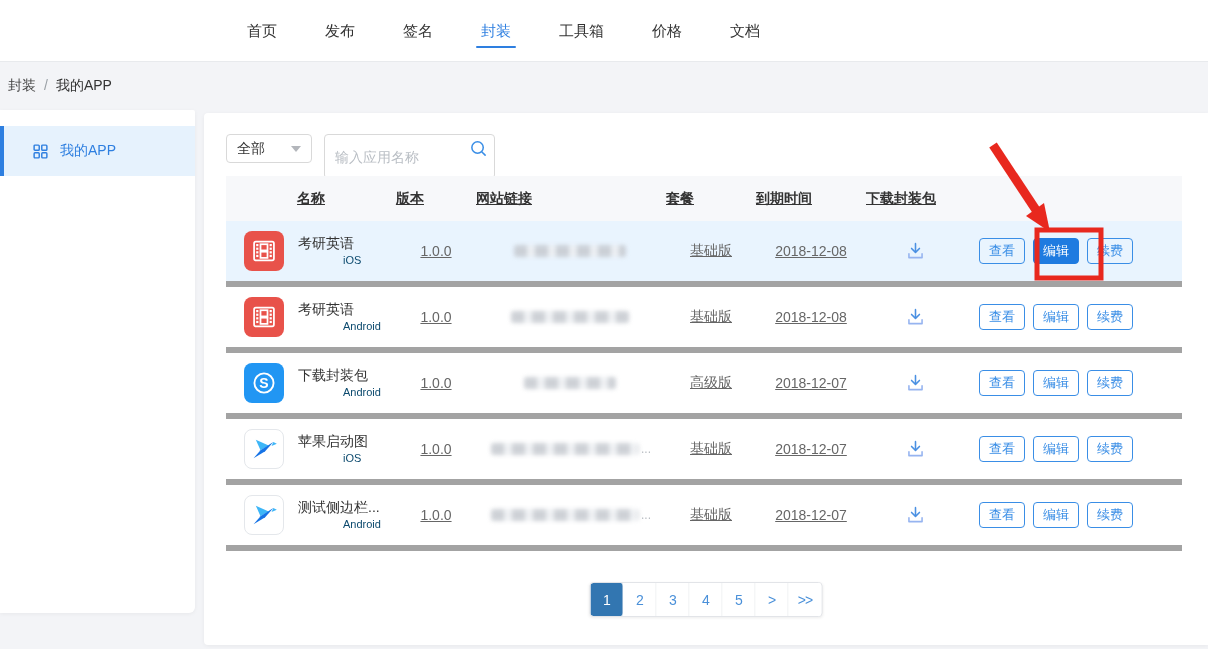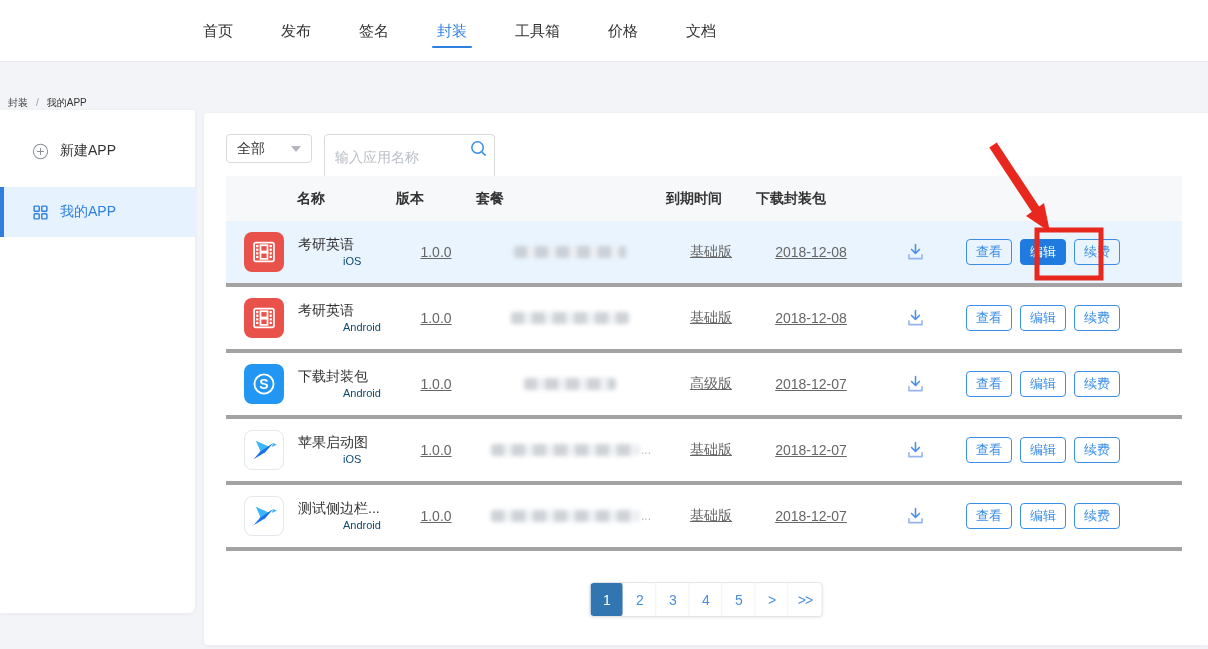--- a/index.html
+++ b/index.html
@@ -26,21 +26,21 @@
     position:relative; font-size:15px; color:#333; margin-right:48px;
     cursor:pointer; line-height:62px; white-space:nowrap;
   }
   .nav-item.active{ color:var(--accent); }
   .nav-item.active::after{
     content:""; position:absolute; left:-5px; right:-5px; bottom:14px;
     height:2px; background:var(--accent); border-radius:1px;
   }
 
   
-  .breadcrumb{ position:absolute; top:96px; left:8px; font-size:10px; color:#444; }
+  .breadcrumb{ position:absolute; top:77px; left:8px; font-size:14px; color:#444; }
   .breadcrumb .sep{ color:#9aa0a6; margin:0 8px; }
   .breadcrumb .cur{ color:#333; }
 
   
   .sidebar{
     position:absolute; left:0; top:110px; width:195px; height:503px;
     background:#fff; border-radius:0 2px 6px 0;
     box-shadow:0 1px 4px rgba(0,0,0,.05);
     padding-top:16px;
   }
@@ -77,24 +77,24 @@
     width:171px; height:45px; border:1px solid #d9d9d9; border-radius:4px;
     padding:0 30px 0 10px; font-size:14px; color:#333; outline:none;
     font-family:inherit;
   }
   .search-wrap input::placeholder{ color:#b9bec4; }
   .search-icon{ position:absolute; right:7px; top:5px; width:19px; height:19px; cursor:pointer; }
 
   
   .table{ position:absolute; left:22px; top:63px; width:956px; }
   .t-grid{ display:grid; grid-template-columns:170px 80px 190px 90px 110px 100px 1fr; }
-  .t-head{ height:45px; background:#f7f8fa; align-items:center; }
+  .t-head{ height:45px; background:#f7f8fa; align-items:center;text-decoration:underline; }
   .h-cell{ font-size:14px; font-weight:700; color:#333; }
   .h-cell.col0{ text-align:center; }
-  .t-row{ height:66px; align-items:center; border-bottom:4px solid #a3a3a3; background:#fff; }
+  .t-row{ height:66px; align-items:center; border-bottom:6px solid #a3a3a3; background:#fff; }
   .t-row.highlight{ background:var(--row-highlight); }
   .cell{ font-size:14px; color:#666; }
   .center{ text-align:center;text-decoration:underline; }
   .name-cell{ display:flex; align-items:center; gap:14px; padding-left:18px; }
   .app-icon{
     width:40px; height:40px; border-radius:8px; flex:0 0 40px;
     display:flex; align-items:center; justify-content:center;
   }
   .app-icon.film-icon{ background:var(--icon-film-bg); }
   .app-icon.s-circle-icon{ background:var(--icon-s-bg); }
@@ -105,21 +105,21 @@
   .app-platform{ font-size:11px; color:#0c4a6e; line-height:16px;padding-left:45px; }
   .url-cell{ display:flex; align-items:center; justify-content:center; gap:2px; }
   .url-blur{
     height:12px; border-radius:3px; display:inline-block;
     background:repeating-linear-gradient(90deg,#c6cad0 0 13px,#eceef1 13px 21px);
     filter:blur(2px); opacity:.85;
   }
   .url-suffix{ color:#b7bcc2; font-size:12px; }
   .dl-cell{ display:flex; justify-content:center; }
   .dl-icon{ width:22px; height:21px; cursor:pointer; display:inline-flex; }
-  .actions{ display:flex; justify-content:flex-start; gap:8px; padding-right:36px; }
+  .actions{ display:flex; justify-content:center; gap:8px; padding-right:36px; }
   .btn{
     width:46px; height:26px; border:1px solid var(--button-blue); border-radius:4px;
     background:transparent; color:var(--button-blue); font-size:13px;
     font-family:inherit; cursor:pointer; line-height:24px; padding:0;
   }
   .btn.filled{ background:var(--edit-fill); border-color:var(--edit-fill); color:#fff; }
 
   
   .pagination{
     position:absolute; top:469px; left:50%; transform:translateX(-50%);
@@ -140,47 +140,37 @@
     pointer-events:none; z-index:50;
   }
   .anno-red-line{ stroke:var(--annotation-red); }
   .anno-red-fill{ fill:var(--annotation-red); }
   .anno-red-rect{ stroke:var(--annotation-red); fill:none; }
 </style>
 </head>
 <body>
 
 <div class="topbar">
-  <div id="nav-items" style="display:flex;">
+  <div id="nav-items" style="display:flex;margin-left:44px;">
       <div class="nav-item">首页</div>
       <div class="nav-item">发布</div>
       <div class="nav-item">签名</div>
       <div class="nav-item active">封装</div>
       <div class="nav-item">工具箱</div>
       <div class="nav-item">价格</div>
       <div class="nav-item">文档</div>
     </div>
 </div>
 
 <div class="breadcrumb">
   <span>封装</span><span class="sep">/</span><span class="cur">我的APP</span>
 </div>
 
 <div class="sidebar">
   <div id="sidebar-items">
-      <div class="side-item">
-        <span class="side-icon">
-          <svg viewBox="0 0 20 20">
-            <circle cx="10" cy="10" r="8.4" fill="none" stroke="#8c9096" stroke-width="1.2"></circle>
-            <line x1="10" y1="6" x2="10" y2="14" stroke="#8c9096" stroke-width="1.2"></line>
-            <line x1="6" y1="10" x2="14" y2="10" stroke="#8c9096" stroke-width="1.2"></line>
-          </svg>
-        </span>
-        <span>新建APP</span>
-      </div>
       <div class="side-item active">
         <span class="side-icon">
           <svg viewBox="0 0 20 20">
             <g fill="none" stroke="var(--accent)" stroke-width="1.7">
               <rect x="2.5" y="2.5" width="6" height="6" rx="1"></rect>
               <rect x="11.5" y="2.5" width="6" height="6" rx="1"></rect>
               <rect x="2.5" y="11.5" width="6" height="6" rx="1"></rect>
               <rect x="11.5" y="11.5" width="6" height="6" rx="1"></rect>
             </g>
           </svg>
@@ -203,20 +193,21 @@
         <circle cx="9" cy="9" r="6" fill="none" stroke="#3a8ee6" stroke-width="1.6"></circle>
         <line x1="13.6" y1="13.6" x2="17" y2="17" stroke="#3a8ee6" stroke-width="1.6" stroke-linecap="round"></line>
       </svg>
     </div>
   </div>
 
   <div class="table">
     <div class="t-grid t-head" id="table-head">
         <div class="h-cell col0">名称</div>
         <div class="h-cell col1">版本</div>
+        <div class="h-cell col2">网站链接</div>
         <div class="h-cell col3">套餐</div>
         <div class="h-cell col4">到期时间</div>
         <div class="h-cell col5">下载封装包</div>
       </div>
     <div id="table-body">
   <div class="t-grid t-row highlight">
     <div class="cell name-cell">
       <span class="app-icon film-icon">
               <svg viewBox="0 0 24 24">
                 <g fill="none" stroke="#fff" stroke-width="1.5">

